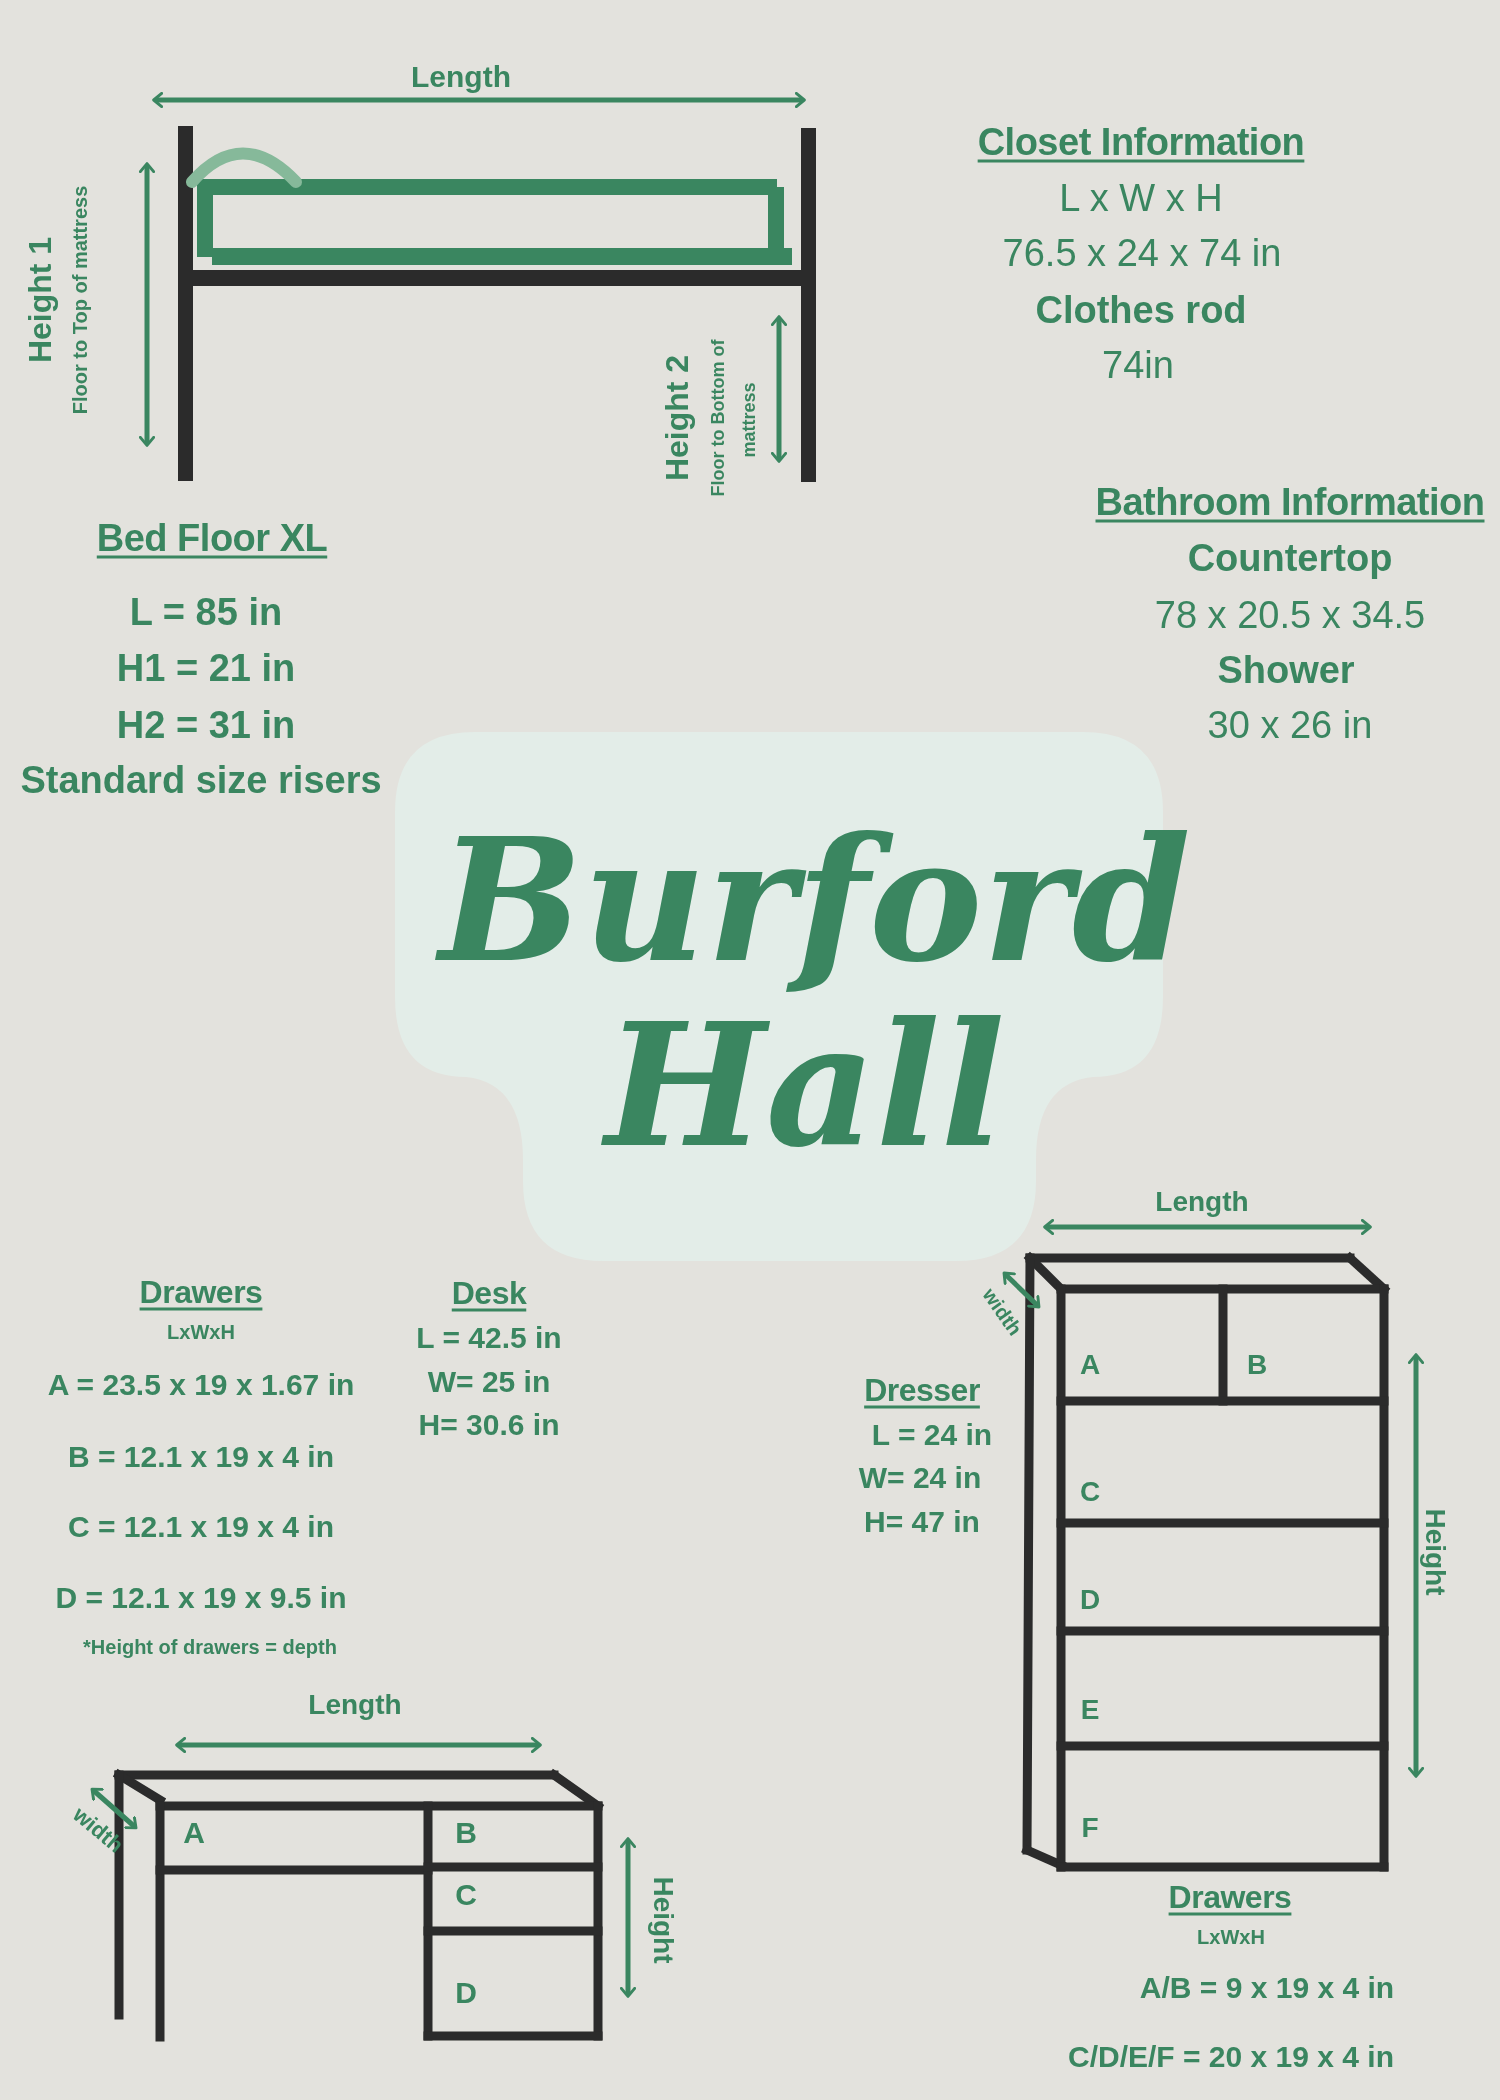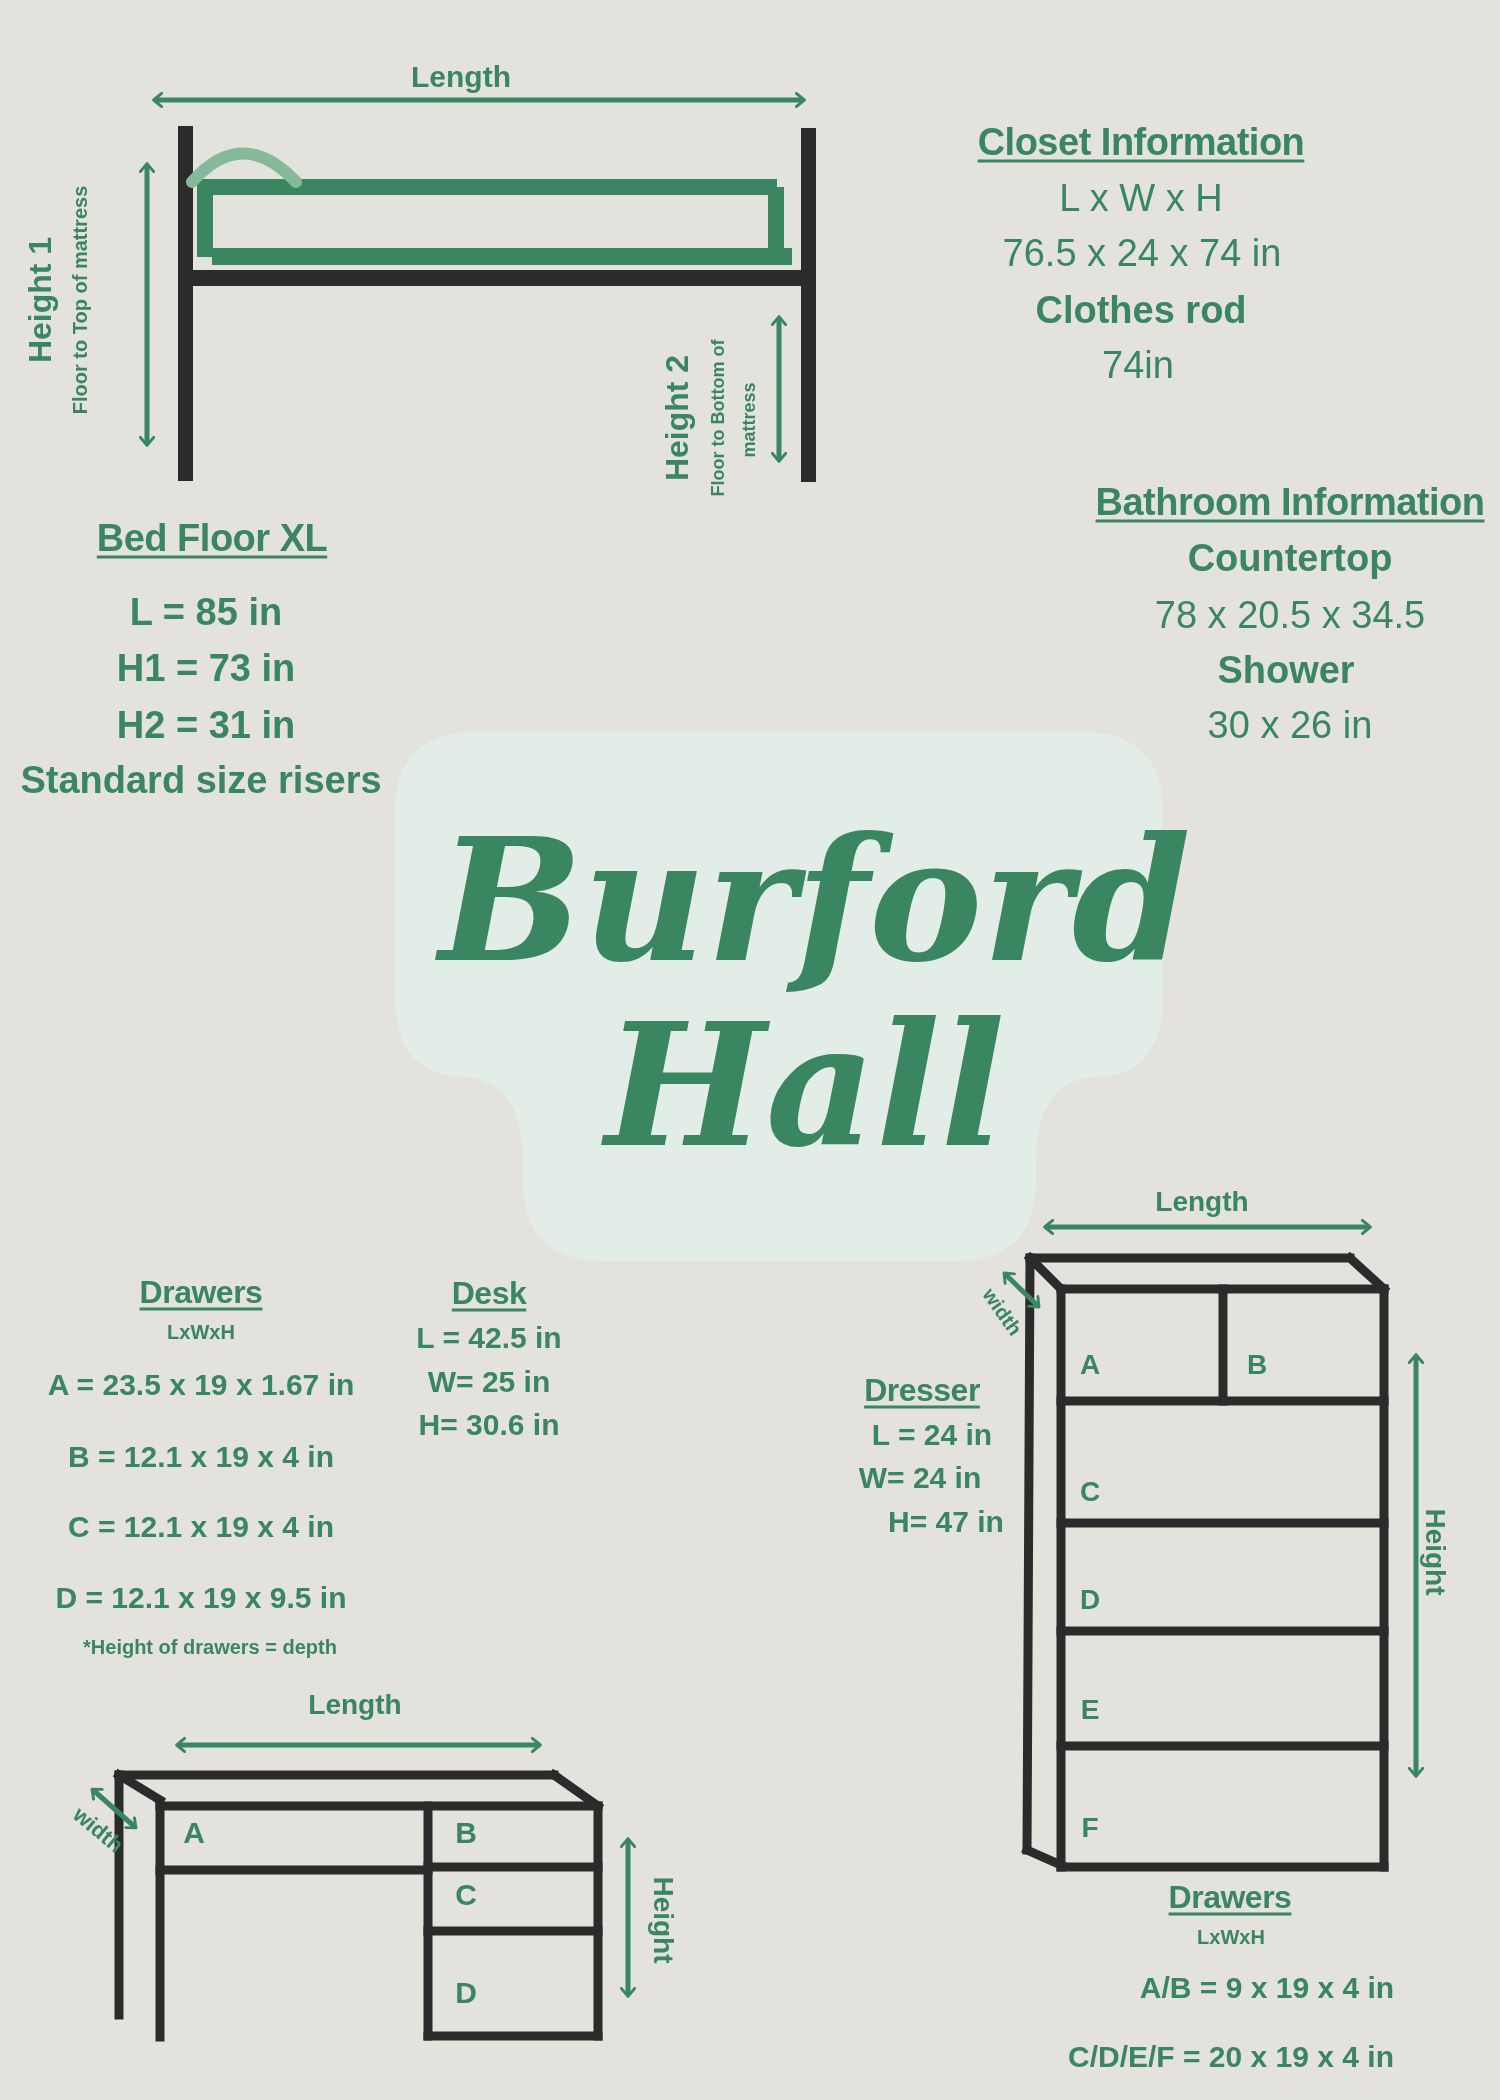--- a/index.html
+++ b/index.html
@@ -121,21 +121,21 @@
 
 <div class="abs ctr bold f30" style="left:461px; top:77px;">Length</div>
 <div class="abs rotL bold f34" style="left:40px; top:300px;">Height 1</div>
 <div class="abs rotL bold f20" style="left:80px; top:300px;">Floor to Top of mattress</div>
 <div class="abs rotL bold f34" style="left:677px; top:418px;">Height 2</div>
 <div class="abs rotL bold f18" style="left:718px; top:418px;">Floor to Bottom of</div>
 <div class="abs rotL bold f18" style="left:749px; top:420px;">mattress</div>
 
 <div class="abs ctr title" style="left:212px; top:538px;">Bed Floor XL</div>
 <div class="abs ctr bold f38" style="left:206px; top:612px;">L = 85 in</div>
-<div class="abs ctr bold f38" style="left:206px; top:668px;">H1 = 73 in</div>
+<div class="abs ctr bold f38" style="left:206px; top:668px;">H1 = 21 in</div>
 <div class="abs ctr bold f38" style="left:206px; top:725px;">H2 = 31 in</div>
 <div class="abs ctr bold f38" style="left:201px; top:780px;">Standard size risers</div>
 
 <div class="abs ctr title" style="left:1141px; top:142px;">Closet Information</div>
 <div class="abs ctr reg f38" style="left:1141px; top:198px;">L x W x H</div>
 <div class="abs ctr reg f38" style="left:1142px; top:253px;">76.5 x 24 x 74 in</div>
 <div class="abs ctr bold f38" style="left:1141px; top:310px;">Clothes rod</div>
 <div class="abs ctr reg f38" style="left:1138px; top:365px;">74in</div>
 
 <div class="abs ctr title" style="left:1290px; top:502px;">Bathroom Information</div>
@@ -161,21 +161,21 @@
 <div class="abs bold f22" style="left:98px; top:1830px; transform:translate(-50%,-50%) rotate(40deg); white-space:nowrap;">width</div>
 <div class="abs rotR bold f28" style="left:663px; top:1920px;">Height</div>
 <div class="abs ctr bold f30" style="left:194px; top:1833px;">A</div>
 <div class="abs ctr bold f30" style="left:466px; top:1833px;">B</div>
 <div class="abs ctr bold f30" style="left:466px; top:1895px;">C</div>
 <div class="abs ctr bold f30" style="left:466px; top:1993px;">D</div>
 
 <div class="abs ctr title" style="left:922px; top:1390px; font-size:32px;">Dresser</div>
 <div class="abs ctr bold f30" style="left:922px; top:1435px;margin-left:10px;">L = 24 in</div>
 <div class="abs ctr bold f30" style="left:920px; top:1478px;text-align:right;">W= 24 in</div>
-<div class="abs ctr bold f30" style="left:922px; top:1522px;margin-left:24px;">H= 47 in</div>
+<div class="abs ctr bold f30" style="left:922px; top:1522px;">H= 47 in</div>
 
 <div class="abs ctr bold f28" style="left:1202px; top:1202px;">Length</div>
 <div class="abs bold f20" style="left:1002px; top:1312px; transform:translate(-50%,-50%) rotate(55deg); white-space:nowrap;">width</div>
 <div class="abs rotR bold f28" style="left:1435px; top:1552px;">Height</div>
 <div class="abs ctr bold f28" style="left:1090px; top:1365px;">A</div>
 <div class="abs ctr bold f28" style="left:1257px; top:1365px;">B</div>
 <div class="abs ctr bold f28" style="left:1090px; top:1492px;">C</div>
 <div class="abs ctr bold f28" style="left:1090px; top:1600px;">D</div>
 <div class="abs ctr bold f28" style="left:1090px; top:1710px;">E</div>
 <div class="abs ctr bold f28" style="left:1090px; top:1828px;">F</div>

